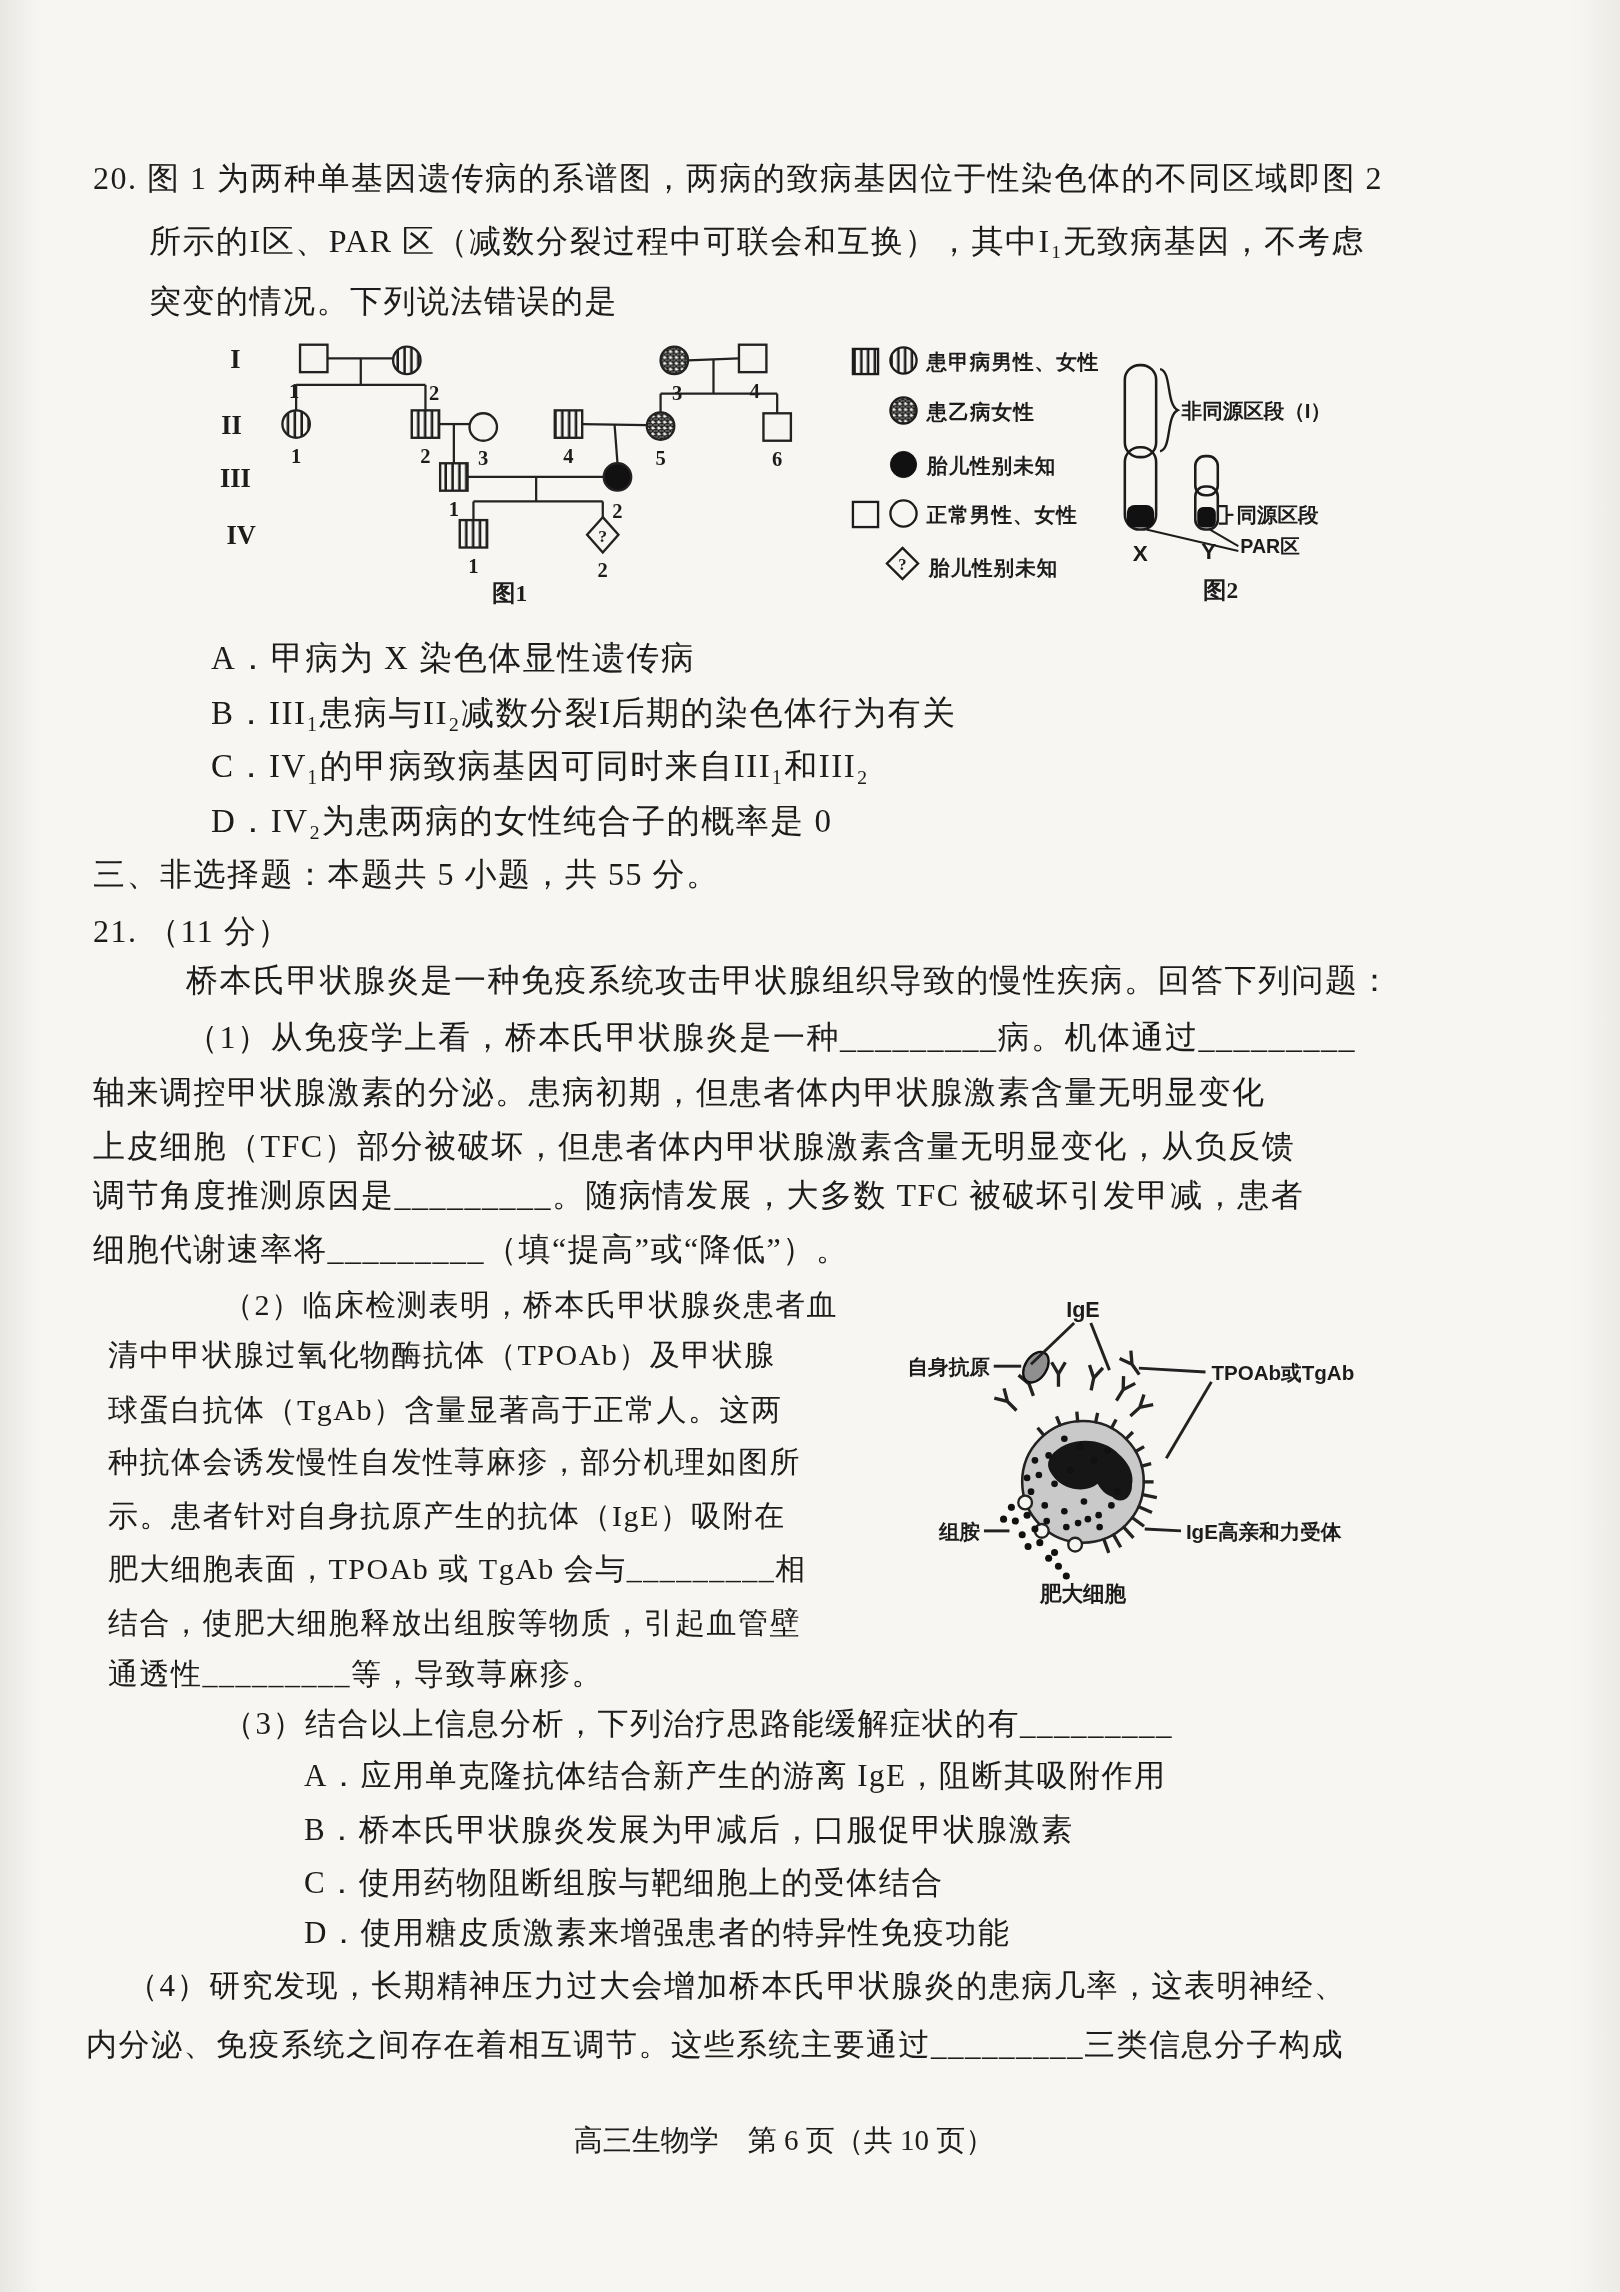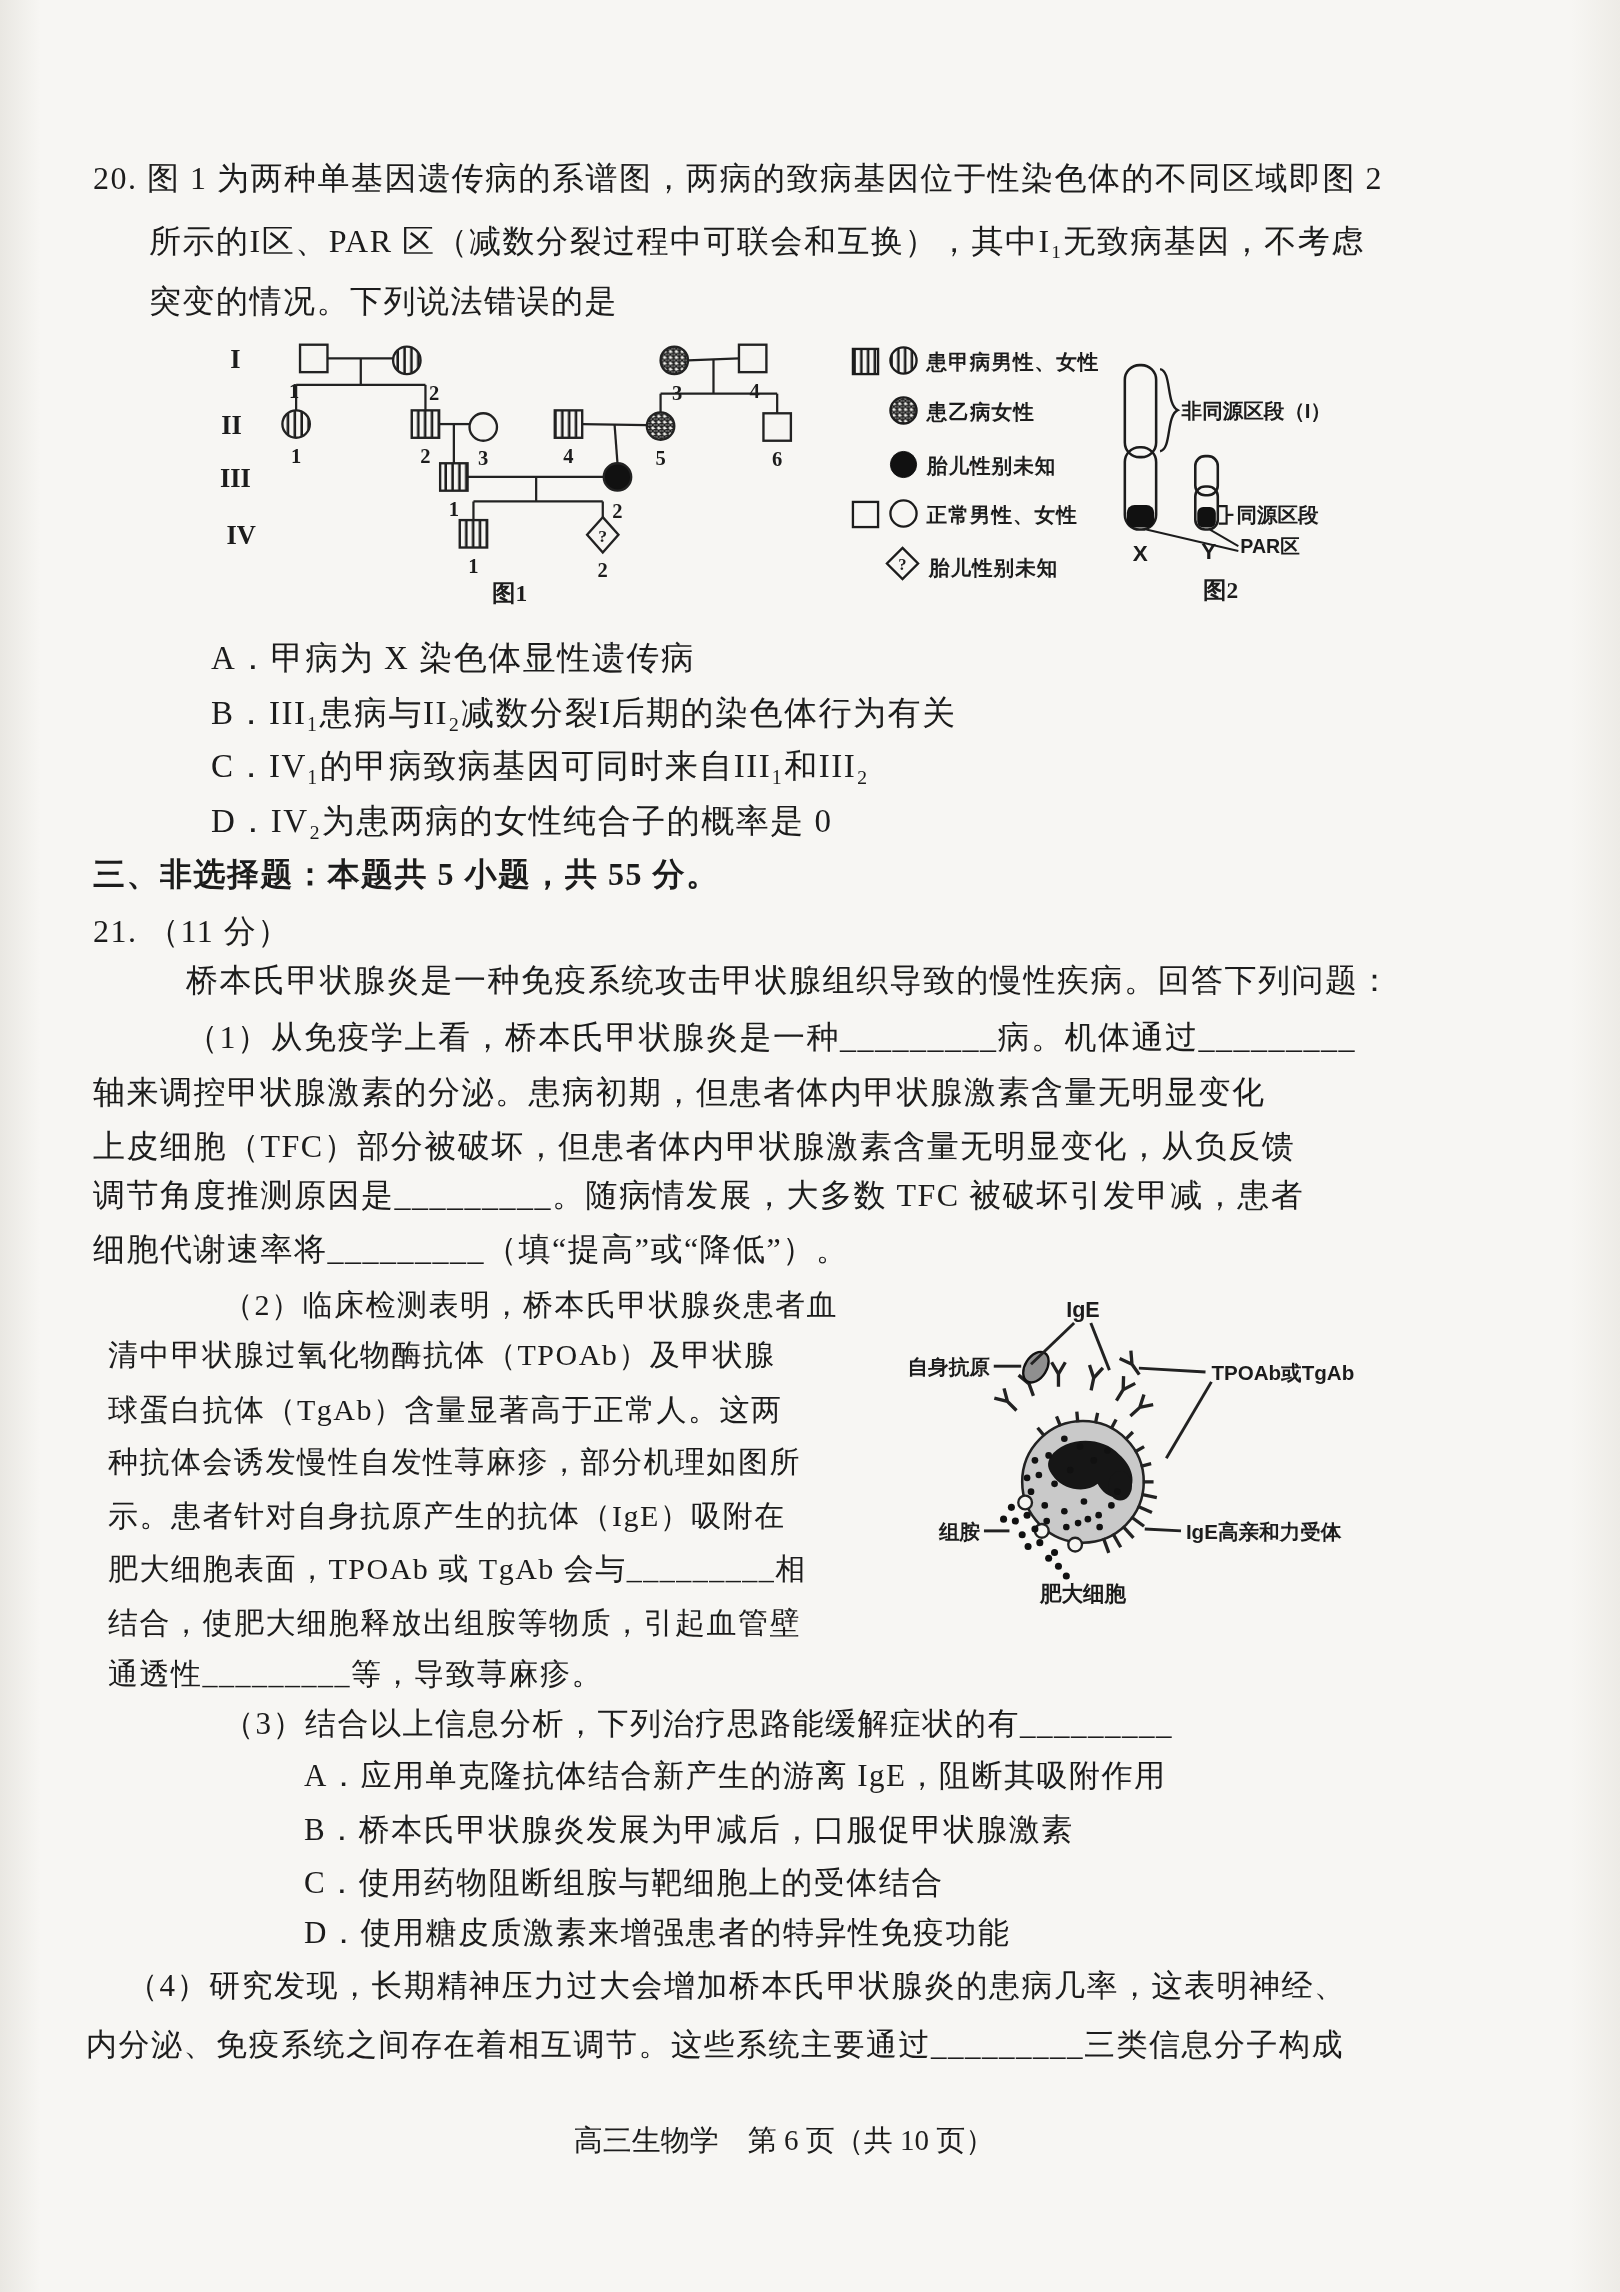--- a/index.html
+++ b/index.html
@@ -4,21 +4,21 @@
 <style>
   html,body{margin:0;padding:0;background:#8a8a8a;}
   .page{
     position:relative;width:1620px;height:2293px;overflow:hidden;
     background:linear-gradient(90deg,#e9e7e2 0%,#f7f6f3 2.5%,#f7f6f3 97%,#edebe6 100%);
     font-family:"Liberation Serif","DejaVu Serif",serif;color:#1c1c1c;
   }
   .tl{position:absolute;white-space:nowrap;font-size:32px;letter-spacing:1.5px;line-height:1.2;}
   .opt{font-size:33px;}
   .col2{font-size:30px;}
-  .b{font-weight:bold;}
+  .b{font-weight:normal;}
   .footer{position:absolute;left:392px;width:784px;text-align:center;font-size:29px;}
   .legend-row{position:absolute;display:flex;align-items:flex-end;gap:7.8px;}
   .legend-text{font-family:"Liberation Sans","DejaVu Sans",sans-serif;font-weight:bold;font-size:20.6px;letter-spacing:1px;}
   .figtext{font-family:"Liberation Sans","DejaVu Sans",sans-serif;font-weight:bold;}
   svg text{fill:#1c1c1c;}
   .serifnum{font-family:"Liberation Serif","DejaVu Serif",serif;}
 </style>
 </head>
 <body>
 

